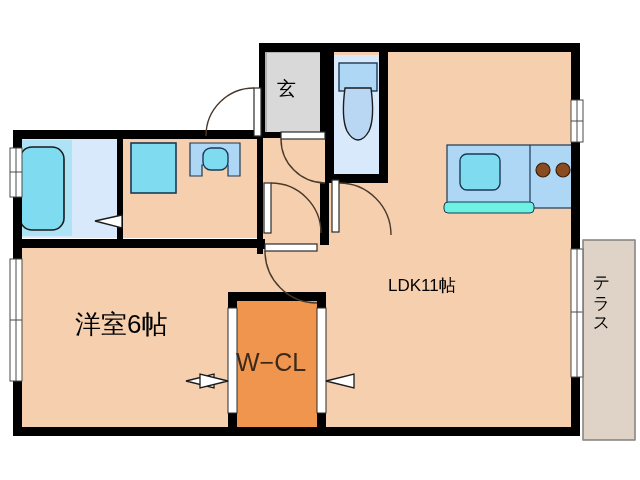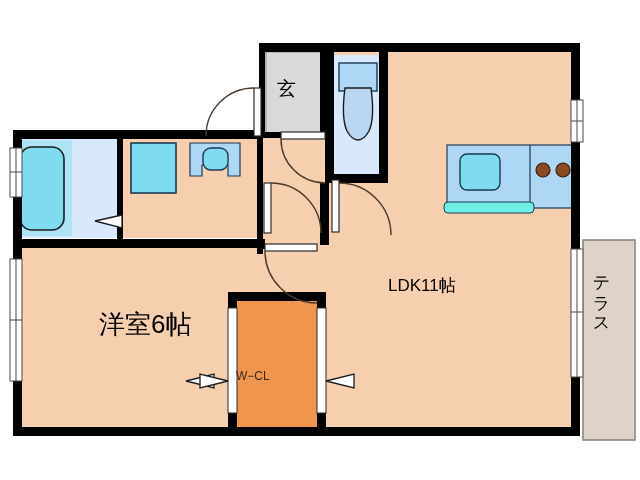--- a/index.html
+++ b/index.html
@@ -32,28 +32,26 @@
   #label-ldk {
     left: 388px;
     top: 277px;
     font-size: 17px;
     letter-spacing: 0px;
   }
   #label-bedroom {
     left: 75px;
     top: 311px;
     font-size: 26px;
-    margin-left: 24px;
   }
   #label-wcl {
     left: 236px;
     top: 350px;
-    font-size: 12px;
+    font-size: 25px;
     color: #3b2a1c;
-    margin-top: 20px;
   }
   #label-genkan {
     left: 277px;
     top: 79px;
     font-size: 19px;
   }
   #label-terrace {
     left: 592px;
     top: 265px;
     font-size: 17px;

